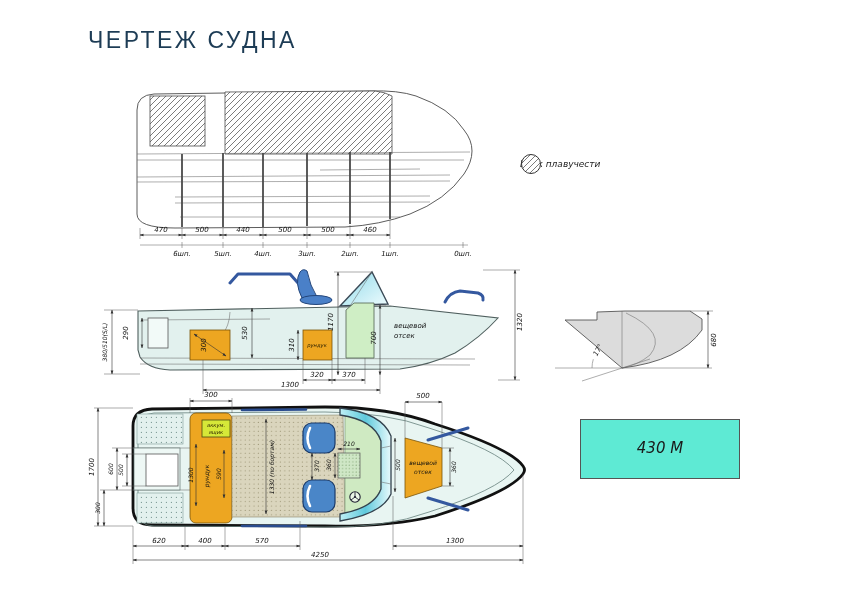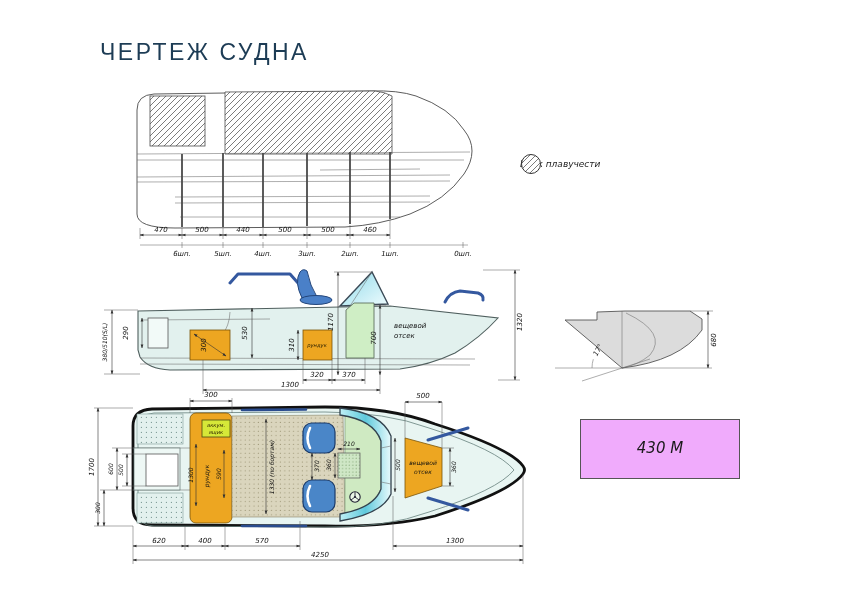--- a/index.html
+++ b/index.html
@@ -1,37 +1,37 @@
 <!DOCTYPE html>
 <html><head>
 <meta charset="utf-8">
 <style>
   html,body{margin:0;padding:0;background:#fff;}
   #stage{position:relative;width:862px;height:598px;background:#fff;overflow:hidden;
          font-family:"DejaVu Sans",sans-serif;}
-  #page-title{position:absolute;left:88px;top:27px;margin:12px;
+  #page-title{position:absolute;left:88px;top:27px;margin:0;
     font-family:"Liberation Sans","DejaVu Sans",sans-serif;
     font-size:23px;font-weight:500;letter-spacing:2.5px;color:#1d3c55;}
   svg{position:absolute;overflow:visible;}
   #top-view{left:120px;top:82px;}
   #side-view{left:90px;top:262px;}
   #section-view{left:550px;top:285px;}
   #plan-view{left:90px;top:386px;}
   .ln{stroke:#4a4a4a;stroke-width:0.9;fill:none;}
   .thin{stroke:#6a6a6a;stroke-width:0.55;fill:none;}
   .dim{stroke:#333;stroke-width:0.6;fill:none;marker-start:url(#ar);marker-end:url(#ar);}
   .ext{stroke:#555;stroke-width:0.5;fill:none;}
   .d{font:italic 7px "DejaVu Sans",sans-serif;fill:#111;}
   .d6{font:italic 6px "DejaVu Sans",sans-serif;fill:#111;}
   .d5{font:italic 5.2px "DejaVu Sans",sans-serif;fill:#2a2000;}
   .rail{stroke:#34589f;stroke-width:3;fill:none;stroke-linecap:round;stroke-linejoin:round;}
   #legend{position:absolute;left:520px;top:159px;display:flex;align-items:center;gap:11px;}
   #legend .lab{font:italic 9px "DejaVu Sans",sans-serif;color:#222;}
   #model-box{position:absolute;left:580px;top:419px;width:158px;height:58px;
-    border:1px solid #555;background:#f0abfc;display:flex;flex-direction:column;
+    border:1px solid #555;background:#5eead4;display:flex;flex-direction:column;
     align-items:center;justify-content:center;
     font:italic 15px "DejaVu Sans",sans-serif;color:#1a1a1a;line-height:1.45;}
 </style>
 </head>
 <body>
 
 <div id="stage">
 
   <h1 id="page-title">ЧЕРТЕЖ СУДНА</h1>
 

